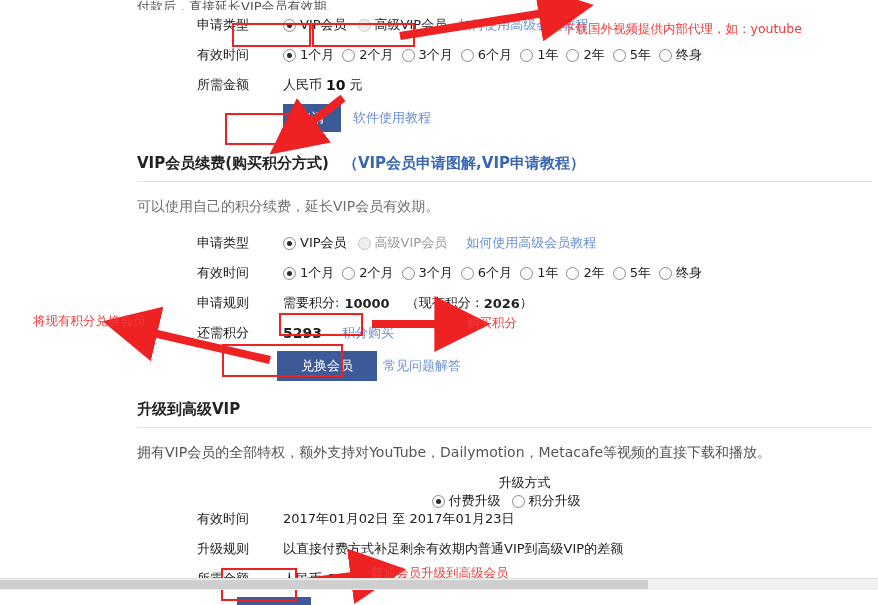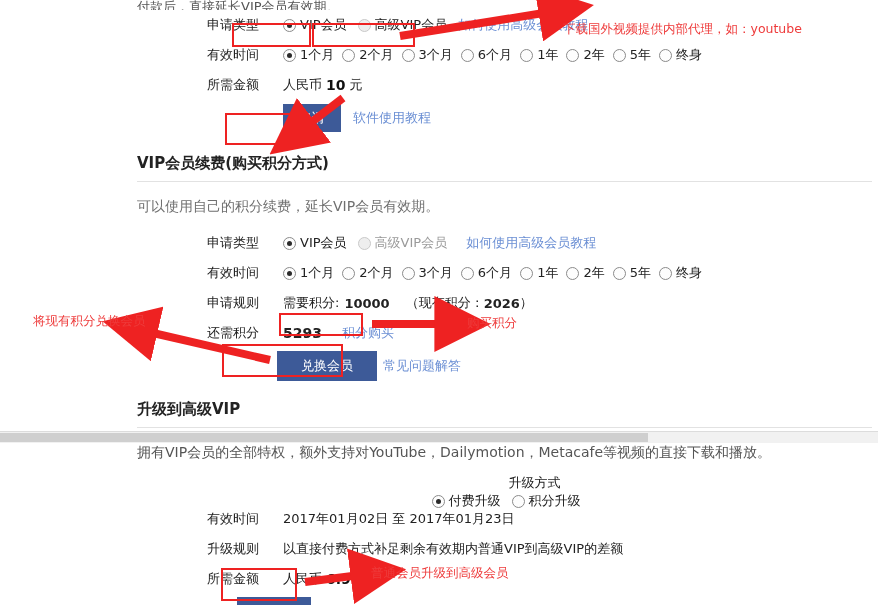--- a/index.html
+++ b/index.html
@@ -13,21 +13,21 @@
     font-family: "DejaVu Sans", "Liberation Sans", sans-serif;
     font-size: 13px;
     color: #333333;
     overflow: hidden;
     position: relative;
   }
   .page {
     position: absolute;
     left: 0; top: 0;
     width: 878px;
-    height: 443px;
+    height: 590px;
   }
   .content {
     position: absolute;
     left: 137px;
     top: 0;
     width: 735px;
   }
   .lead-cut {
     color: #555;
     font-size: 13px;
@@ -41,21 +41,21 @@
   
   .form-row {
     display: flex;
     align-items: center;
     height: 30px;
     font-size: 13px;
     color: #222;
   }
   .row-label {
     width: 72px;
-    text-align: center;
+    text-align: left;
     margin-left: 60px;
     color: #222;
     font-size: 13px;
   }
   .row-body {
     margin-left: 14px;
     display: flex;
     align-items: center;
     white-space: nowrap;
   }
@@ -263,20 +263,21 @@
 
       <div class="btn-row">
         <button class="btn">申请</button>
         <a class="link btn-after-link" href="#">软件使用教程</a>
       </div>
     </div>
 
     <div style="margin-top:6px;">
       <div class="section-head">
         <span>VIP会员续费(购买积分方式)</span>
+        <a class="sub-link" href="#">（VIP会员申请图解,VIP申请教程）</a>
       </div>
       <div class="divider"></div>
       <div class="section-desc">可以使用自己的积分续费，延长VIP会员有效期。</div>
 
       <div class="form-row" style="margin-top:12px;">
         <div class="row-label">申请类型</div>
         <div class="row-body">
           <label class="radio-opt">
             <span class="radio checked"></span>
             <span class="opt-label">VIP会员</span>

